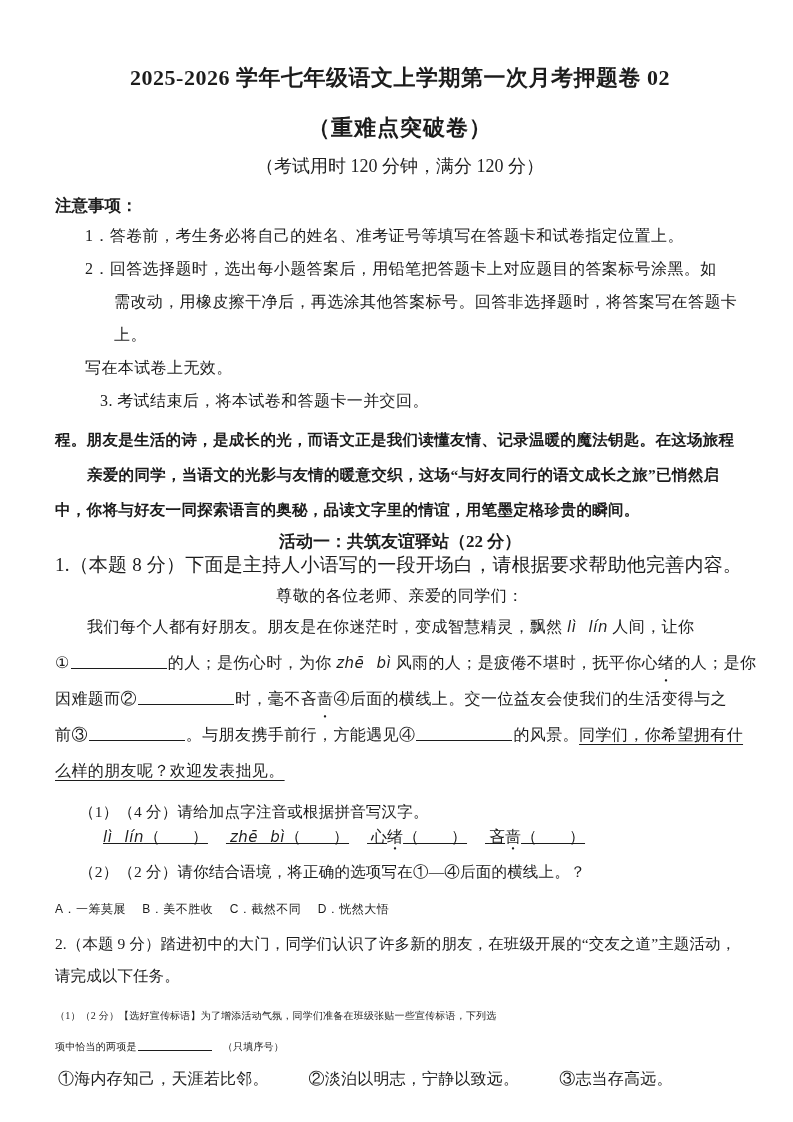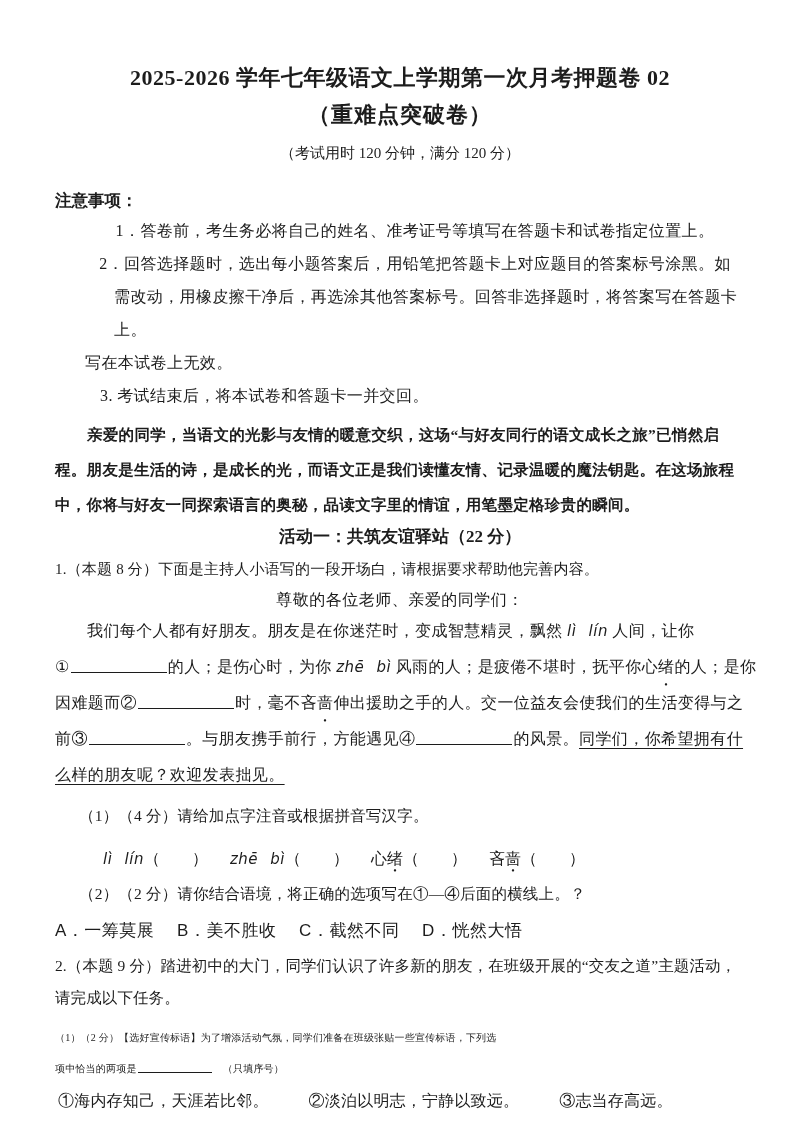--- a/index.html
+++ b/index.html
@@ -14,44 +14,44 @@
     font-family:"Liberation Serif","DejaVu Serif",serif;
     font-size:16px;
     overflow:hidden;
   }
   .center{text-align:center;}
   .doc-title{
     font-size:22px;font-weight:700;line-height:28px;margin:4px 0 0 0;
     letter-spacing:0.5px;
   }
   .doc-subtitle{
-    font-size:22px;font-weight:700;line-height:28px;margin:9px 0 0 0;
+    font-size:22px;font-weight:700;line-height:28px;margin:22px 0 0 0;
     letter-spacing:1px;
   }
   .exam-info{
-    font-size:15px;line-height:19px;margin-top:15px;color:#222;
+    font-size:18px;line-height:19px;margin-top:15px;color:#222;
   }
   .notice-head{
-    font-size:16.5px;font-weight:700;line-height:20px;margin-top:28px;
+    font-size:16.5px;font-weight:700;line-height:20px;margin-top:20px;
   }
   .notice-line{
     font-size:16px;line-height:33px;letter-spacing:0.4px;
   }
   .notice-block{margin-top:3px;}
-  .ind-item{padding-left:30px;text-align:center;}
+  .ind-item{padding-left:30px;}
   .ind-cont{padding-left:59px;}
   .ind-flush{padding-left:30px;}
   .ind-item3{padding-left:45px;}
   .intro-para{margin-top:5px;font-weight:700;}
   .intro-line{font-size:15.5px;line-height:35px;letter-spacing:0.3px;}
   .intro-indent{padding-left:32px;}
   .activity-head{
     font-size:17px;font-weight:700;line-height:24px;margin-top:3px;
   }
-  .stem{font-size:15px;line-height:22px;margin-top:9px;letter-spacing:0.2px;}
+  .stem{font-size:19px;line-height:22px;letter-spacing:0.2px;}
   .salutation{font-size:16px;line-height:22px;margin-top:9px;letter-spacing:0.5px;text-align:center;}
   .speech{margin-top:2px;}
   .speech-line{font-size:16px;line-height:36px;letter-spacing:0.4px;white-space:nowrap;}
   .speech-indent{padding-left:32px;}
   .pinyin{
     font-family:"DejaVu Sans","Liberation Sans",sans-serif;
     font-style:italic;font-size:15px;word-spacing:7px;letter-spacing:0.5px;
   }
   .blank{
     display:inline-block;width:96px;height:0;
@@ -60,25 +60,25 @@
   }
   .blank-short{width:74px;}
   .dot{position:relative;display:inline-block;}
   .dot::after{
     content:"\2022";position:absolute;left:50%;bottom:-0.52em;
     transform:translateX(-50%);font-size:10px;line-height:1;font-style:normal;
   }
   .u{text-decoration:underline;text-underline-offset:4px;text-decoration-thickness:1px;}
   .subq{font-size:15.5px;line-height:22px;margin-top:12px;letter-spacing:0.2px;margin-left:24px;}
   .pinyin-row{
-    margin-top:20px;font-size:16px;line-height:24px;padding-left:48px;
+    margin-top:2px;font-size:16px;line-height:24px;padding-left:48px;text-decoration:underline;
   }
   .pinyin-row .grp{margin-right:18px;}
   .options-line{
-    margin-top:15px;font-size:17px;line-height:22px;
+    margin-top:15px;font-size:12px;line-height:22px;
     font-family:"Liberation Sans","DejaVu Sans",sans-serif;
     letter-spacing:0.5px;
   }
   .q2-stem-line{font-size:15.5px;line-height:32px;letter-spacing:0.1px;}
   .q2-block{margin-top:8px;}
   .q2-sub-line{font-size:10px;line-height:31px;letter-spacing:0.2px;}
   .slogans{
     margin-top:5px;font-size:16px;line-height:24px;
     display:flex;gap:40px;padding-left:3px;letter-spacing:0.2px;
   }
@@ -95,40 +95,40 @@
   <div class="notice-head">注意事项：</div>
   <div class="notice-block">
     <div class="notice-line ind-item">1．答卷前，考生务必将自己的姓名、准考证号等填写在答题卡和试卷指定位置上。</div>
     <div class="notice-line ind-item">2．回答选择题时，选出每小题答案后，用铅笔把答题卡上对应题目的答案标号涂黑。如</div>
     <div class="notice-line ind-cont">需改动，用橡皮擦干净后，再选涂其他答案标号。回答非选择题时，将答案写在答题卡上。</div>
     <div class="notice-line ind-flush">写在本试卷上无效。</div>
     <div class="notice-line ind-item3">3. 考试结束后，将本试卷和答题卡一并交回。</div>
   </div>
 
   <div class="intro-para">
+    <div class="intro-line">程。朋友是生活的诗，是成长的光，而语文正是我们读懂友情、记录温暖的魔法钥匙。在这场旅程</div>
     <div class="intro-line intro-indent">亲爱的同学，当语文的光影与友情的暖意交织，这场“与好友同行的语文成长之旅”已悄然启</div>
-    <div class="intro-line">程。朋友是生活的诗，是成长的光，而语文正是我们读懂友情、记录温暖的魔法钥匙。在这场旅程</div>
     <div class="intro-line">中，你将与好友一同探索语言的奥秘，品读文字里的情谊，用笔墨定格珍贵的瞬间。</div>
   </div>
 
   <div class="activity-head center">活动一：共筑友谊驿站（22 分）</div>
 
   <div class="stem">1.（本题 8 分）下面是主持人小语写的一段开场白，请根据要求帮助他完善内容。</div>
 
   <div class="salutation">尊敬的各位老师、亲爱的同学们：</div>
 
   <div class="speech">
     <div class="speech-line speech-indent">
       <span>我们每个人都有好朋友。朋友是在你迷茫时，变成智慧精灵，飘然 </span><span class="pinyin">lì lín</span><span> 人间，让你</span>
     </div>
     <div class="speech-line">
       <span>①</span><span class="blank"></span><span>的人；是伤心时，为你 </span><span class="pinyin">zhē bì</span><span> 风雨的人；是疲倦不堪时，抚平你心</span><span class="dot">绪</span><span>的人；是你</span>
     </div>
     <div class="speech-line">
-      <span>因难题而</span><span>②</span><span class="blank"></span><span>时，毫不吝</span><span class="dot">啬</span><span>伸出援助之手的人。交一位益友会使我们的生活变得与之</span>
+      <span>因难题而</span><span>②</span><span class="blank"></span><span>时，毫不吝</span><span class="dot">啬</span><span>④后面的横线上。交一位益友会使我们的生活变得与之</span>
     </div>
     <div class="speech-line">
       <span>前</span><span>③</span><span class="blank"></span><span>。与朋友携手前行，方能遇见</span><span>④</span><span class="blank"></span><span>的风景。</span><span class="u">同学们，你希望拥有什</span>
     </div>
     <div class="speech-line">
       <span class="u">么样的朋友呢？欢迎发表拙见。</span>
     </div>
   </div>
 
   <div class="subq">（1）（4 分）请给加点字注音或根据拼音写汉字。</div>

